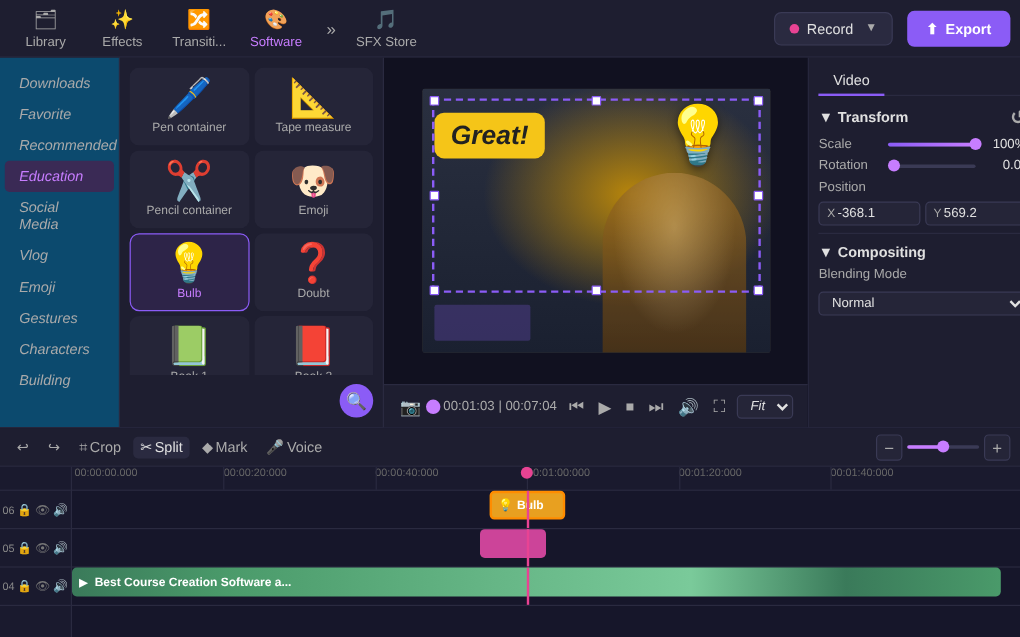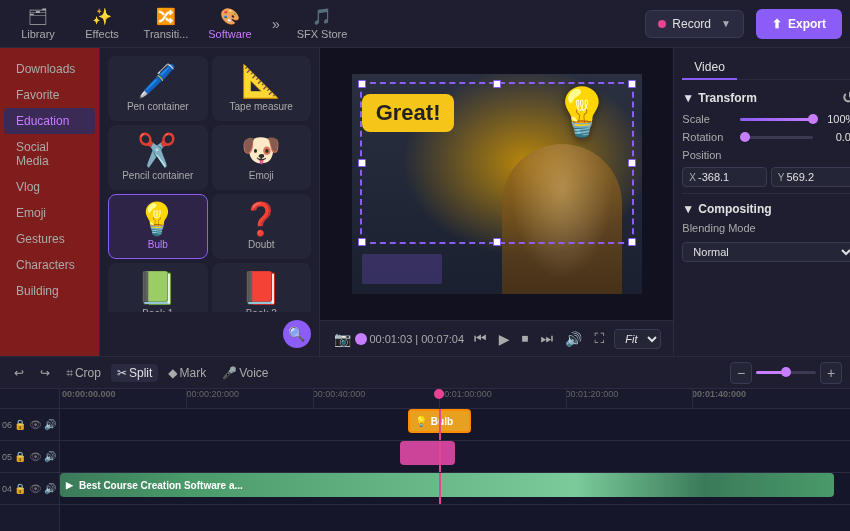--- a/index.html
+++ b/index.html
@@ -84,25 +84,26 @@
     
     .main-content {
       display: flex;
       flex: 1;
       overflow: hidden;
     }
 
     
     .sidebar {
       width: 100px;
-      background: #7f1d1d;
+      background: #0c4a6e;
       border-right: 1px solid #2a2a40;
       padding: 8px 0;
       flex-shrink: 0;
       overflow-y: auto;
+      font-style: italic;
     }
     .sidebar::-webkit-scrollbar { width: 4px; }
     .sidebar::-webkit-scrollbar-thumb { background: #3a3a55; }
     .sidebar-item {
       padding: 6px 12px;
       cursor: pointer;
       font-size: 12px;
       color: #aaa;
       border-radius: 4px;
       margin: 0 4px;
@@ -202,20 +203,21 @@
     .sticker-overlay-great {
       position: absolute;
       top: 20px;
       left: 10px;
       background: #f5c518;
       border-radius: 8px;
       padding: 6px 14px;
       font-size: 22px;
       font-weight: 900;
       color: #222;
+      font-style: italic;
       white-space: nowrap;
     }
     .sticker-overlay-bulb {
       position: absolute;
       top: 10px;
       right: 30px;
       font-size: 48px;
       filter: drop-shadow(0 2px 4px rgba(0,0,0,0.5));
     }
     .selection-box {
@@ -568,20 +570,21 @@
     <span>⬆</span>
     <span>Export</span>
   </button>
 </div>
 
 <div class="main-content">
 
   <div class="sidebar">
     <div class="sidebar-item">Downloads</div>
     <div class="sidebar-item">Favorite</div>
+    <div class="sidebar-item">Recommended</div>
     <div class="sidebar-item active">Education</div>
     <div class="sidebar-item">Social Media</div>
     <div class="sidebar-item">Vlog</div>
     <div class="sidebar-item">Emoji</div>
     <div class="sidebar-item">Gestures</div>
     <div class="sidebar-item">Characters</div>
     <div class="sidebar-item">Building</div>
 
   </div>
 
@@ -806,26 +809,26 @@
         <span style="font-size:9px;color:#888;">04</span>
         <div class="track-side-btn">🔒</div>
         <div class="track-side-btn">👁</div>
         <div class="track-side-btn">🔊</div>
       </div>
     </div>
 
     <div class="track-main">
 
       <div class="ruler-row">
-        <div style="position:absolute;left:0;font-size:9px;color:#666;padding-left:2px;font-weight:bold;">00:00:00.000</div>
+        <div style="position:absolute;left:0;font-size:9px;color:#666;padding-left:2px;">00:00:00.000</div>
         <div style="position:absolute;left:16%;font-size:9px;color:#666;">00:00:20:000</div>
         <div style="position:absolute;left:32%;font-size:9px;color:#666;">00:00:40:000</div>
         <div style="position:absolute;left:48%;font-size:9px;color:#666;">00:01:00:000</div>
         <div style="position:absolute;left:64%;font-size:9px;color:#666;">00:01:20:000</div>
-        <div style="position:absolute;left:80%;font-size:9px;color:#666;font-weight:bold;">00:01:40:000</div>
+        <div style="position:absolute;left:80%;font-size:9px;color:#666;">00:01:40:000</div>
 
         <div style="position:absolute;left:16%;top:0;width:1px;height:100%;background:#2a2a40;"></div>
         <div style="position:absolute;left:32%;top:0;width:1px;height:100%;background:#2a2a40;"></div>
         <div style="position:absolute;left:48%;top:0;width:1px;height:100%;background:#2a2a40;"></div>
         <div style="position:absolute;left:64%;top:0;width:1px;height:100%;background:#2a2a40;"></div>
         <div style="position:absolute;left:80%;top:0;width:1px;height:100%;background:#2a2a40;"></div>
       </div>
 
       <div class="track-content-row">
 

